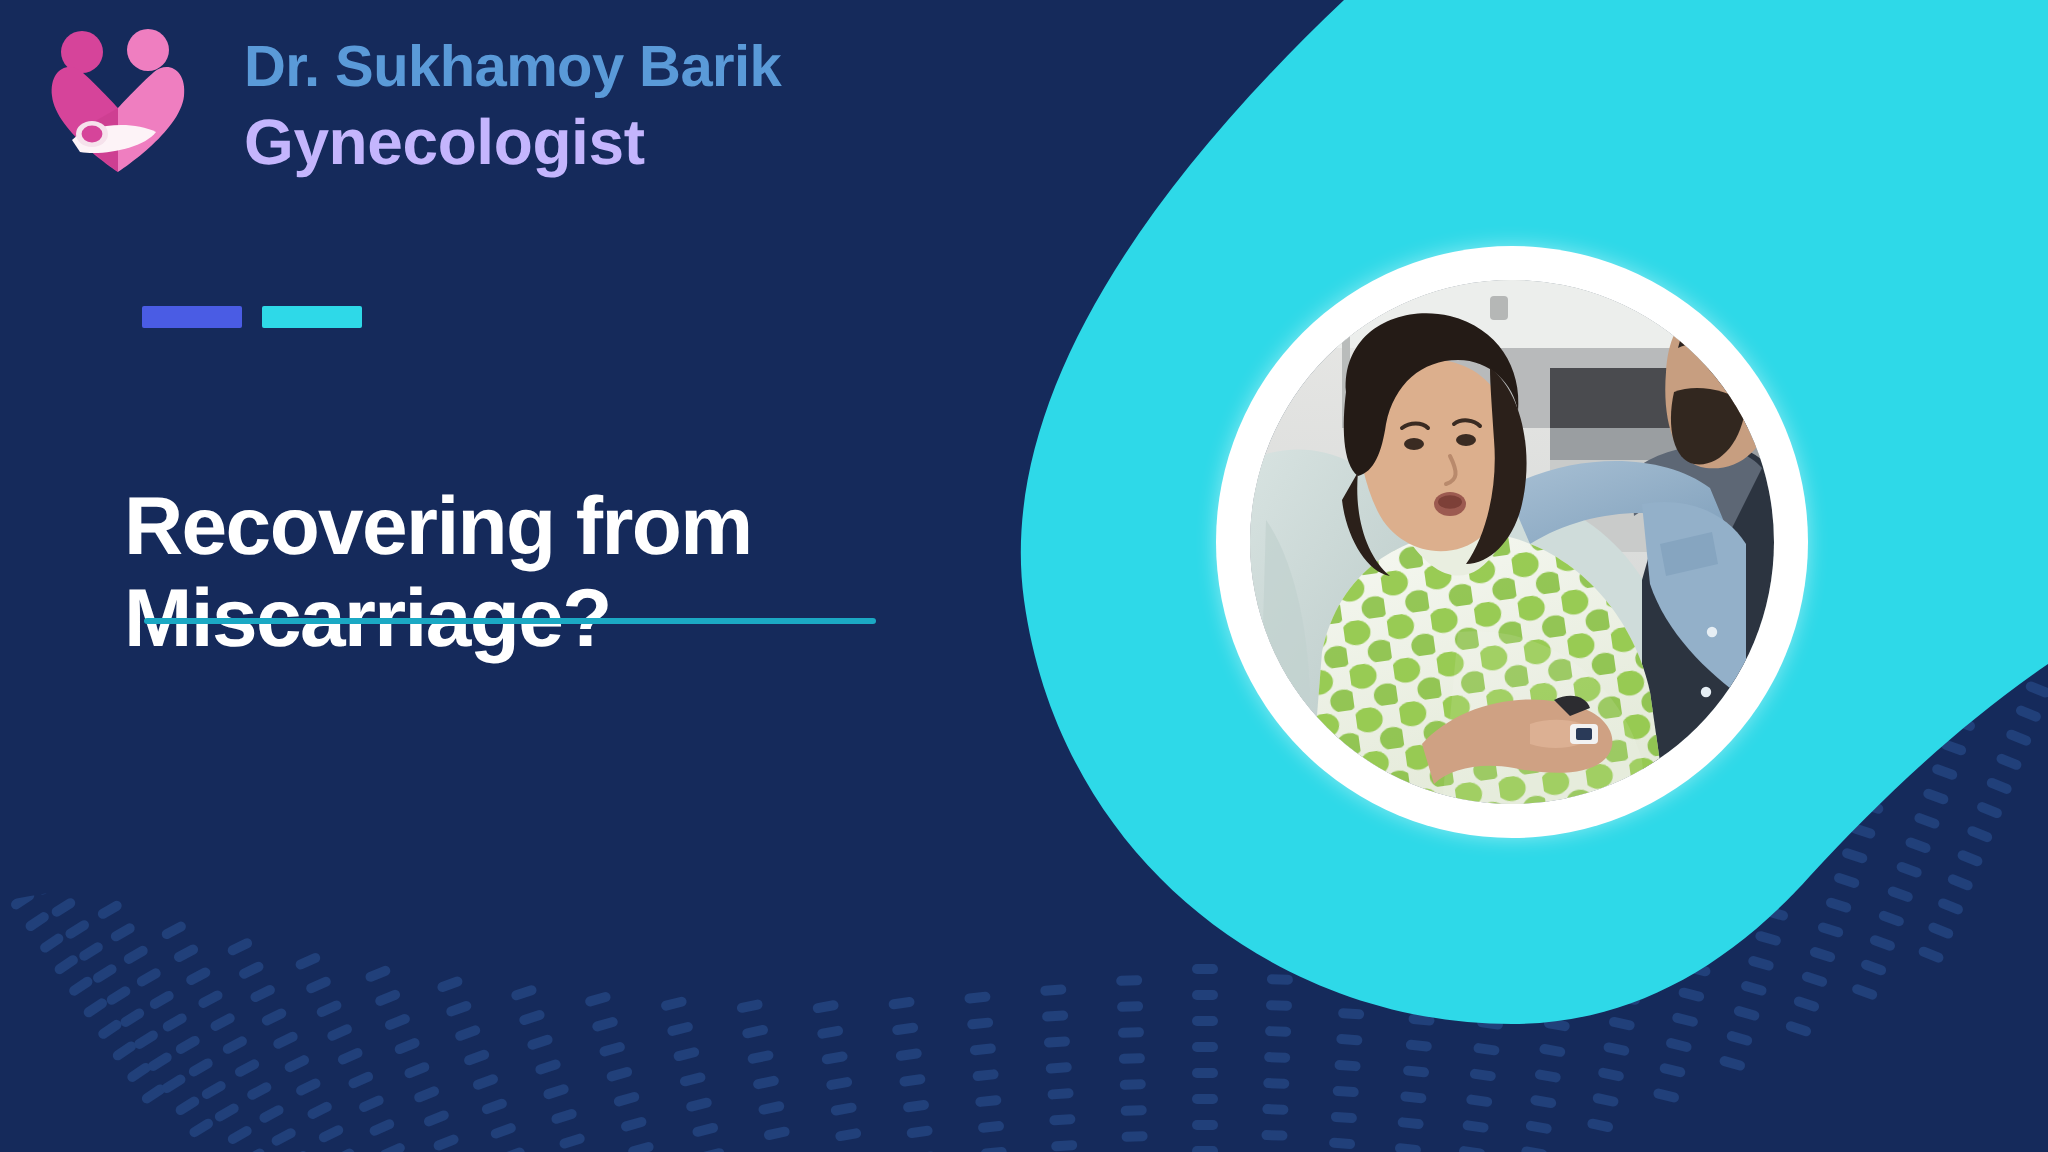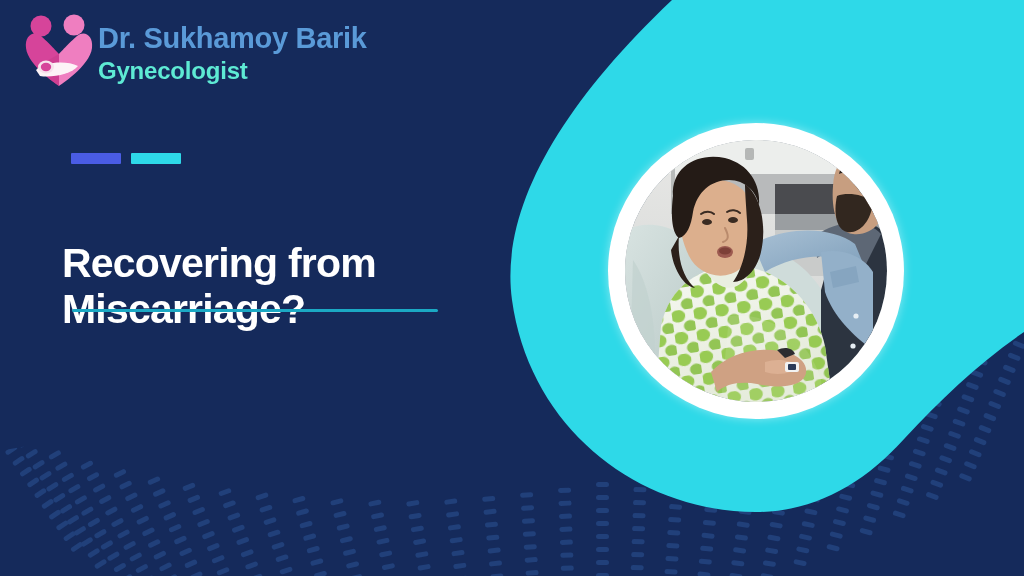--- a/index.html
+++ b/index.html
@@ -27,29 +27,29 @@
     background:#ffffff;
     box-shadow:0 0 10px rgba(255,255,255,.45);
   }
   .photo{
     position:absolute;left:17px;top:17px;width:262px;height:262px;
     border-radius:50%;overflow:hidden;background:#8e9aa3;
   }
   .photo svg{display:block;width:262px;height:262px;}
 
   
-  .logo{position:absolute;left:22px;top:14px;display:flex;align-items:center;gap:2px;}
+  .logo{position:absolute;left:22px;top:14px;display:flex;align-items:center;gap:26px;}
   .logo-mark{width:74px;height:78px;flex:0 0 auto;}
   .logo-text{display:flex;flex-direction:column;line-height:1;}
   .logo-name{
     font-size:29px;font-weight:bold;color:#5a9ad8;letter-spacing:-0.3px;
     white-space:nowrap;
   }
   .logo-sub{
-    font-size:24px;font-weight:bold;color:#5eead4;letter-spacing:-0.2px;
+    font-size:32px;font-weight:bold;color:#c4b5fd;letter-spacing:-0.2px;
     margin-top:6px;white-space:nowrap;
   }
 
   
   .accent-bars{position:absolute;left:71px;top:153px;display:flex;gap:10px;}
   .bar{width:50px;height:11px;border-radius:1px;}
   .bar-1{background:#4a5ce4;}
   .bar-2{background:#2ed9e8;}
 
   

